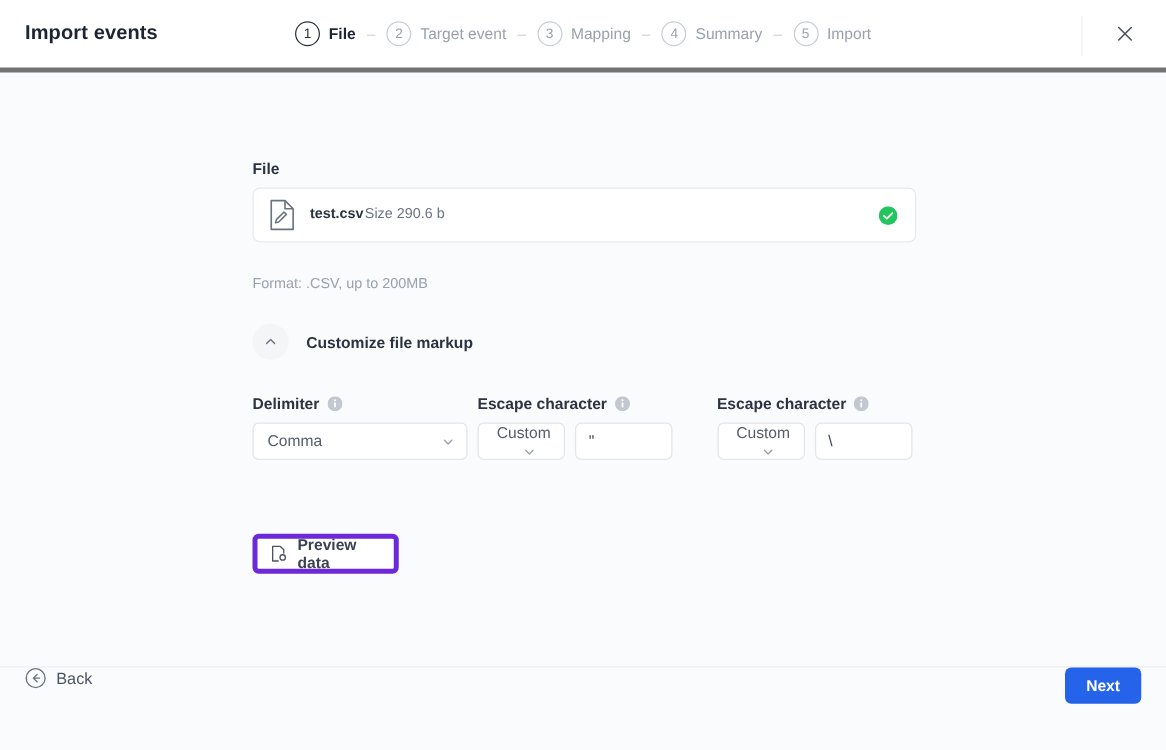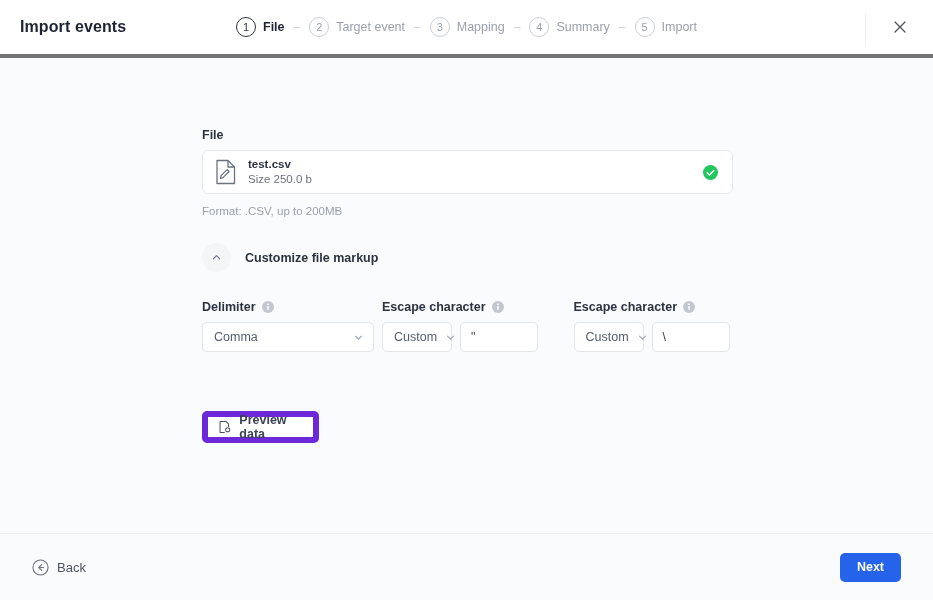--- a/index.html
+++ b/index.html
@@ -101,29 +101,29 @@
   .file-card {
     background: #ffffff;
     border: 1px solid #e6e9ee;
     border-radius: 6px;
     height: 44px;
     display: flex;
     align-items: center;
     padding: 0 14px 0 12px;
   }
   .file-icon { width: 22px; height: 26px; flex: 0 0 auto; margin-right: 11px; }
-  .file-meta { display: flex; flex-direction: column; justify-content: flex-end; gap: 1px; }
+  .file-meta { display: flex; flex-direction: row; justify-content: flex-end; gap: 1px; }
   .file-name { font-size: 11.5px; font-weight: bold; color: #2c3340; line-height: 1.15; }
   .file-size { font-size: 11.5px; color: #6b7280; line-height: 1.15; }
   .file-status { margin-left: auto; width: 15px; height: 15px; }
 
   .format-hint {
     font-size: 11.5px;
     color: #9aa1ae;
-    margin-top: 11px;
+    margin-top: 27px;
   }
 
   
   .customize {
     display: flex;
     align-items: center;
     margin-top: 26px;
     gap: 14px;
   }
   .collapse-toggle {
@@ -165,21 +165,21 @@
     background: #ffffff;
     display: flex;
     align-items: center;
     padding: 0 9px 0 11px;
     font-size: 12.5px;
     color: #555c6b;
     cursor: pointer;
     justify-content: space-between;
   }
   .select.wide { width: 172px; }
-  .select.narrow { width: 70px; padding-right: 7px; }
+  .select.narrow { width: 70px; padding-right: 7px; flex-direction: column; }
   .select .caret { margin-left: 8px; flex: 0 0 auto; }
   .textinput {
     height: 30px;
     width: 78px;
     border: 1px solid #e2e5ea;
     border-radius: 5px;
     background: #ffffff;
     display: flex;
     align-items: center;
     padding: 0 10px;
@@ -187,42 +187,42 @@
     color: #3b4252;
     cursor: text;
     font-family: "Liberation Sans", sans-serif;
   }
 
   
   .preview-btn {
     margin-top: 59px;
     height: 32px;
     width: 117px;
-    border: 6px solid #6d28d9;
+    border: 4px solid #6d28d9;
     border-radius: 5px;
     background: #ffffff;
     display: inline-flex;
     align-items: center;
     gap: 8px;
     padding: 0 11px;
     cursor: pointer;
     font-size: 12.5px;
     font-weight: bold;
     color: #3b4252;
   }
 
   
   .footer {
     height: 67px;
     min-height: 67px;
     border-top: 1px solid #eceef1;
     background: #fafbfc;
     display: flex;
-    align-items: center;
-    padding: 0 32px;
+    align-items: flex-start;
+    padding: 0 20px;
     position: relative;
   }
   .back-btn {
     display: inline-flex;
     align-items: center;
     gap: 8px;
     cursor: pointer;
     font-size: 13px;
     color: #4b5261;
   }
@@ -298,21 +298,21 @@
       <div class="field-label">File</div>
 
       <div class="file-card">
         <svg class="file-icon" viewBox="0 0 22 26">
           <path d="M2 1.5 h11 l6.5 6.5 v16.5 h-17.5 z" fill="#ffffff" stroke="#6b7280" stroke-width="1.3" stroke-linejoin="round"></path>
           <path d="M13 1.5 v6.5 h6.5" fill="none" stroke="#6b7280" stroke-width="1.3" stroke-linejoin="round"></path>
           <path d="M12.2 10.6 L6.1 16.7 l-0.7 2.6 2.6 -0.7 6.1 -6.1 z" fill="none" stroke="#6b7280" stroke-width="1.2" stroke-linejoin="round"></path>
         </svg>
         <div class="file-meta">
           <span class="file-name">test.csv</span>
-          <span class="file-size">Size 250.0 b</span>
+          <span class="file-size">Size 290.6 b</span>
         </div>
         <svg class="file-status" viewBox="0 0 16 16">
           <circle cx="8" cy="8" r="8" fill="#22c55e"></circle>
           <path d="M4.4 8.2 L6.9 10.6 L11.6 5.8" stroke="#ffffff" stroke-width="1.5" fill="none" stroke-linecap="round" stroke-linejoin="round"></path>
         </svg>
       </div>
 
       <div class="format-hint">Format: .CSV, up to 200MB</div>
 
       <div class="customize">

